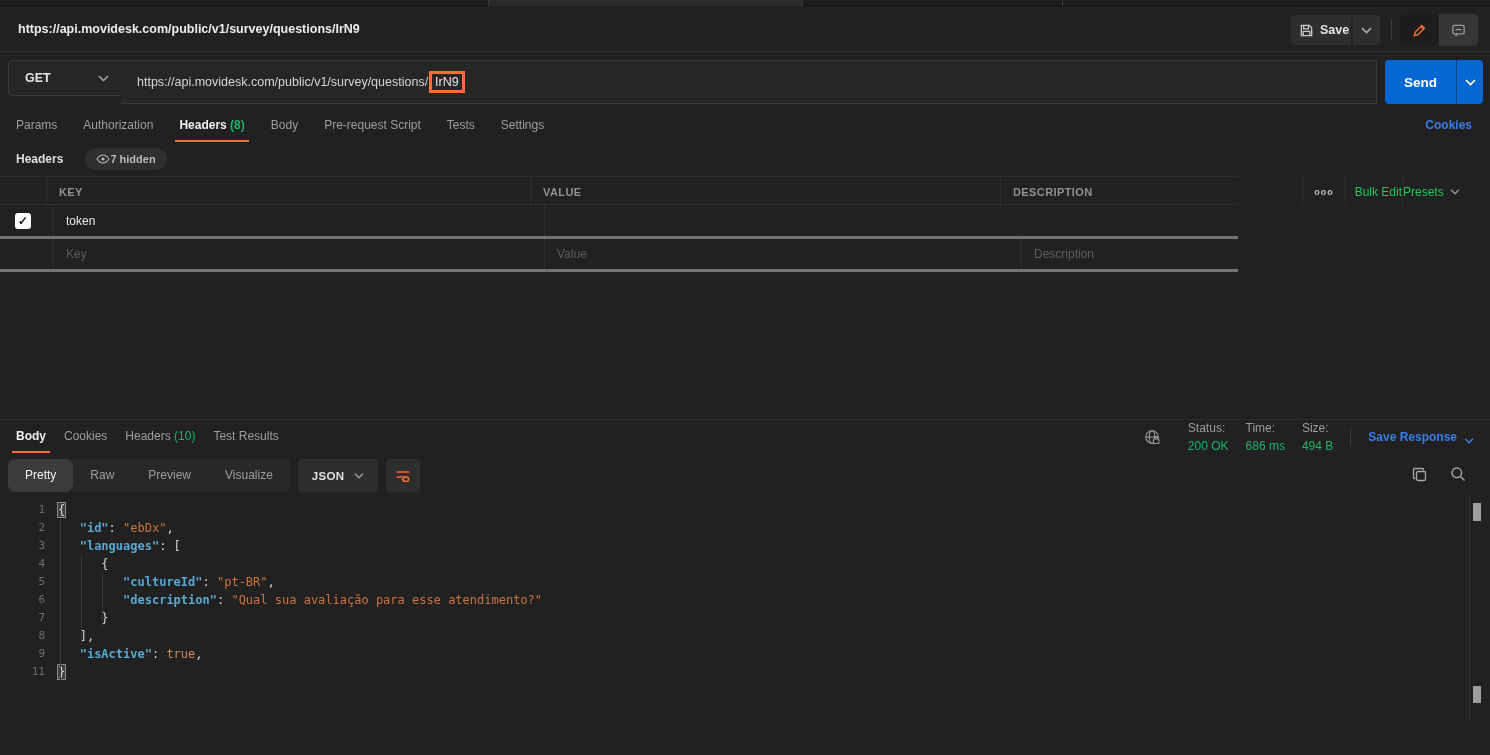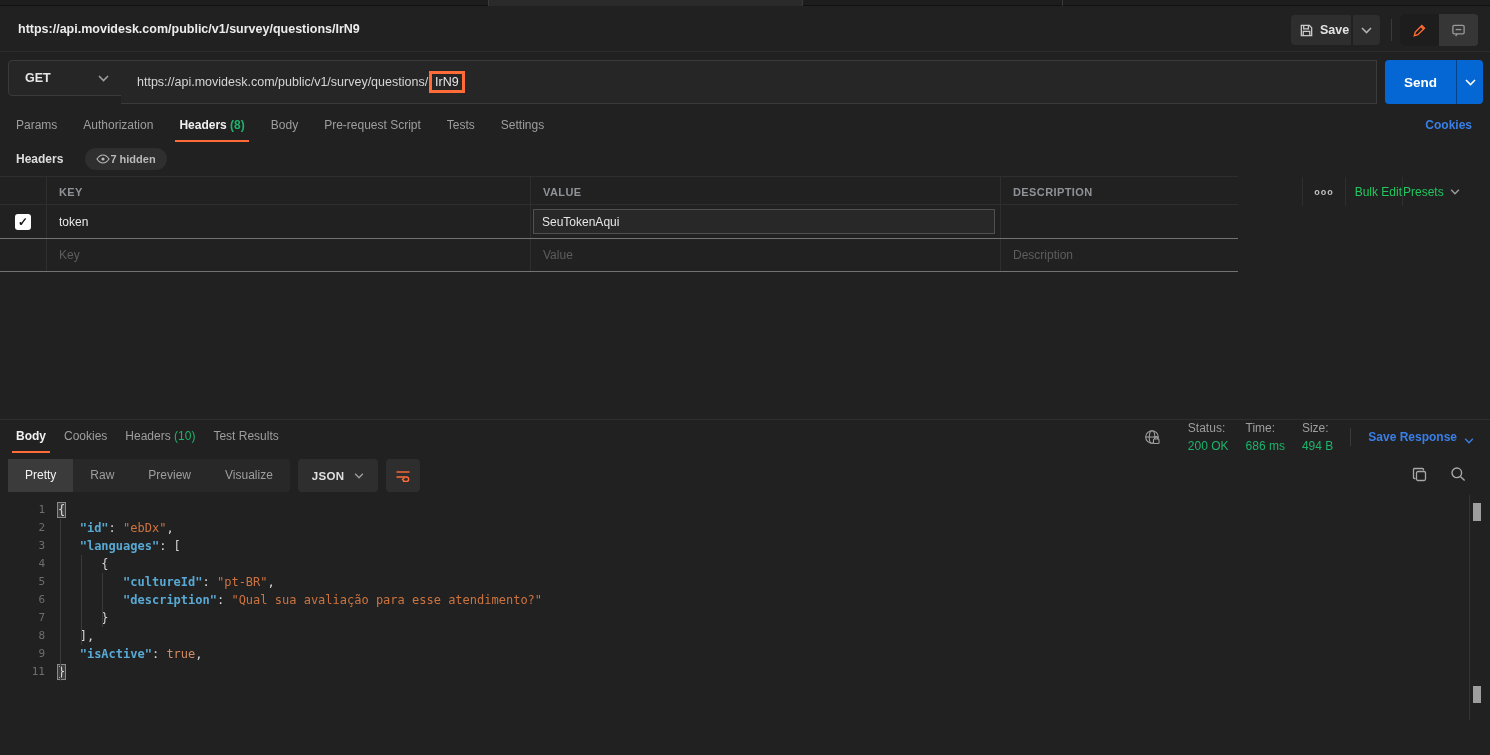--- a/index.html
+++ b/index.html
@@ -55,21 +55,21 @@
 
   
   #kv-table { left:0; top:176px; width:1238px; }
   .kv-hrow { display:grid; grid-template-columns:46px 484px 470px 302px 43px 57px 1fr; height:29px;
     border-top:1px solid #2e2e2e; border-bottom:1px solid #2e2e2e; align-items:center; }
   .kv-hrow > div { height:29px; display:flex; align-items:center; }
   .kv-hrow .cell-b { border-left:1px solid #2e2e2e; }
   .col-label { font-size:11px; font-weight:700; color:#8f9397; letter-spacing:0.4px; padding-left:12px; }
   .ooo { width:100%; justify-content:center; font-size:9px; font-weight:700; color:#c0c0c0; letter-spacing:1px; cursor:pointer; }
   .hdr-action { width:100%; justify-content:flex-end; font-size:12px; font-weight:400; color:#22c55e; cursor:pointer; gap:6px; }
-  .kv-row { display:grid; grid-template-columns:46px 484px 470px 1fr; height:34px; border-bottom:1px solid #737373; align-items:center; }
+  .kv-row { display:grid; grid-template-columns:46px 484px 470px 1fr; height:34px; border-bottom:3px solid #737373; align-items:center;gap:7px; }
   .kv-row > div { height:100%; display:flex; align-items:center; }
   .kv-row .cell-b { border-left:1px solid #2e2e2e; }
   .kv-text { font-size:12px; color:#e8e8e8; padding-left:12px; }
   .kv-ph { font-size:12px; color:#5d5d5d; padding-left:12px; }
   .chk-cell { justify-content:center; }
   .checkbox { width:16px; height:16px; background:#ffffff; border-radius:3px; display:flex; align-items:center; justify-content:center; cursor:pointer; }
   .checkbox::after { content:"\2713"; color:#141414; font-size:12px; font-weight:700; }
   .value-input { margin-left:2px; width:462px; height:25px; border:1px solid #505050; background:#282828;
     display:flex; align-items:center; padding-left:8px; font-size:12px; color:#e6e6e6; cursor:text; }
 
@@ -79,21 +79,21 @@
   #resp-meta { right:16px; top:420px; height:34px; display:flex; align-items:center; gap:9px; }
   #resp-meta .lab { font-size:12px; color:#9e9e9e; }
   #resp-meta .val { font-size:12px; color:#1db36b; }
   #resp-meta .grp { display:flex; gap:4px; margin-left:8px;flex-direction:column; }
   #resp-meta .vdiv { width:1px; height:18px; background:#3a3a3a; margin:0 8px; }
   #save-response { display:flex; align-items:flex-end; gap:7px; font-size:12px; font-weight:700; color:#3a7fe8; cursor:pointer; }
 
   
   #resp-toolbar { left:8px; top:459px; height:33px; display:flex; align-items:center; gap:8px; }
   #view-group { display:flex; background:#282828; border-radius:4px; height:33px; align-items:center; }
-  .view-tab { height:33px; line-height:33px; padding:0 17px; font-size:12px; color:#9e9e9e; border-radius:0; cursor:pointer; }
+  .view-tab { height:33px; line-height:33px; padding:0 17px; font-size:12px; color:#9e9e9e; border-radius:8px; cursor:pointer; }
   .view-tab.active { background:#3b3b3b; color:#f2f2f2; }
   #format-select { height:33px; background:#2e2e2e; border-radius:4px; display:flex; align-items:center; gap:10px; padding:0 14px; cursor:pointer; }
   #format-select span { font-size:11.5px; font-weight:700; color:#e0e0e0; letter-spacing:0.3px; }
   #wrap-btn { height:33px; width:34px; background:#2e2e2e; border-radius:4px; display:flex; align-items:center; justify-content:center; cursor:pointer; }
   #copy-btn { right:62px; top:466px; cursor:pointer; }
   #search-btn { right:24px; top:466px; cursor:pointer; }
 
   
   #code-area { left:0; top:495px; width:1490px; height:260px; font-family:"DejaVu Sans Mono", monospace; }
   .code-row { display:flex; height:18px; line-height:18px; }
@@ -227,23 +227,20 @@
           </svg>
       </div>
     </div>
     <div class="kv-row">
       <div class="chk-cell">
           <div class="checkbox"></div>
         </div>
       <div class="cell-b">
           <span class="kv-text">token</span>
         </div>
-      <div class="cell-b">
-          <div class="value-input">SeuTokenAqui</div>
-        </div>
       <div class="cell-b"></div>
     </div>
     <div class="kv-row" style="height:33px">
       <div class="chk-cell"></div>
       <div class="cell-b">
           <span class="kv-ph">Key</span>
         </div>
       <div class="cell-b">
           <span class="kv-ph">Value</span>
         </div>

